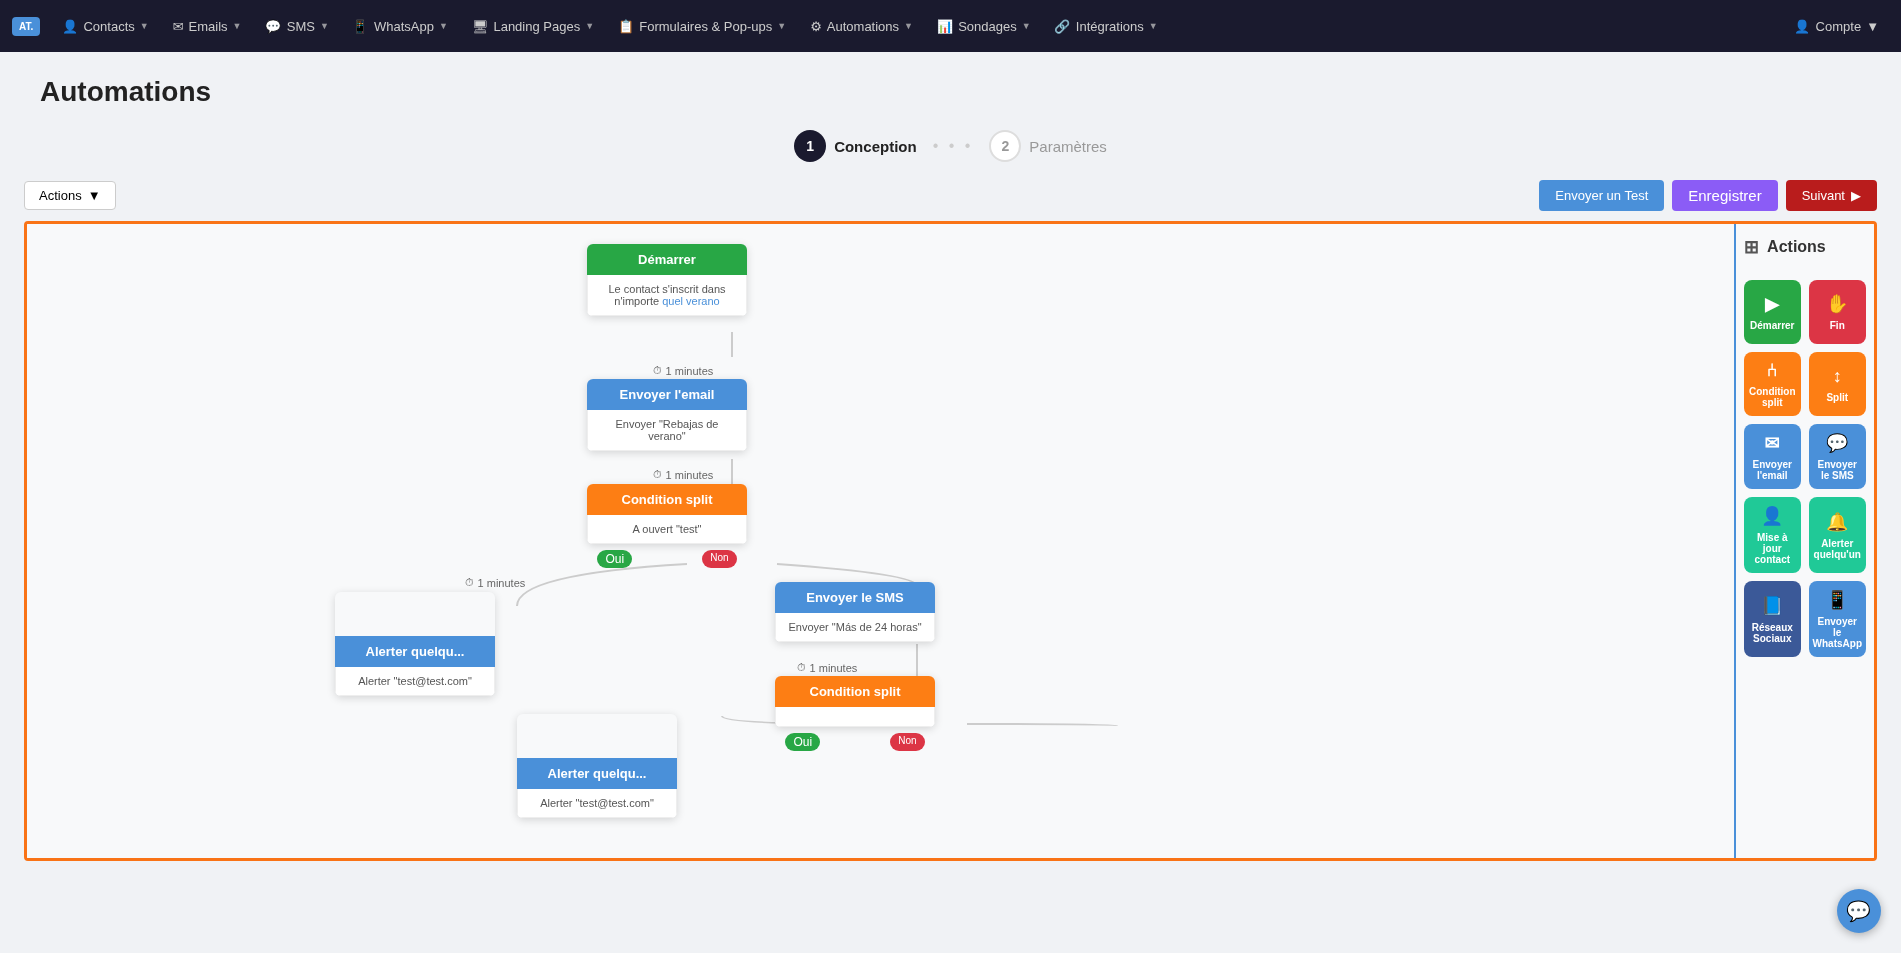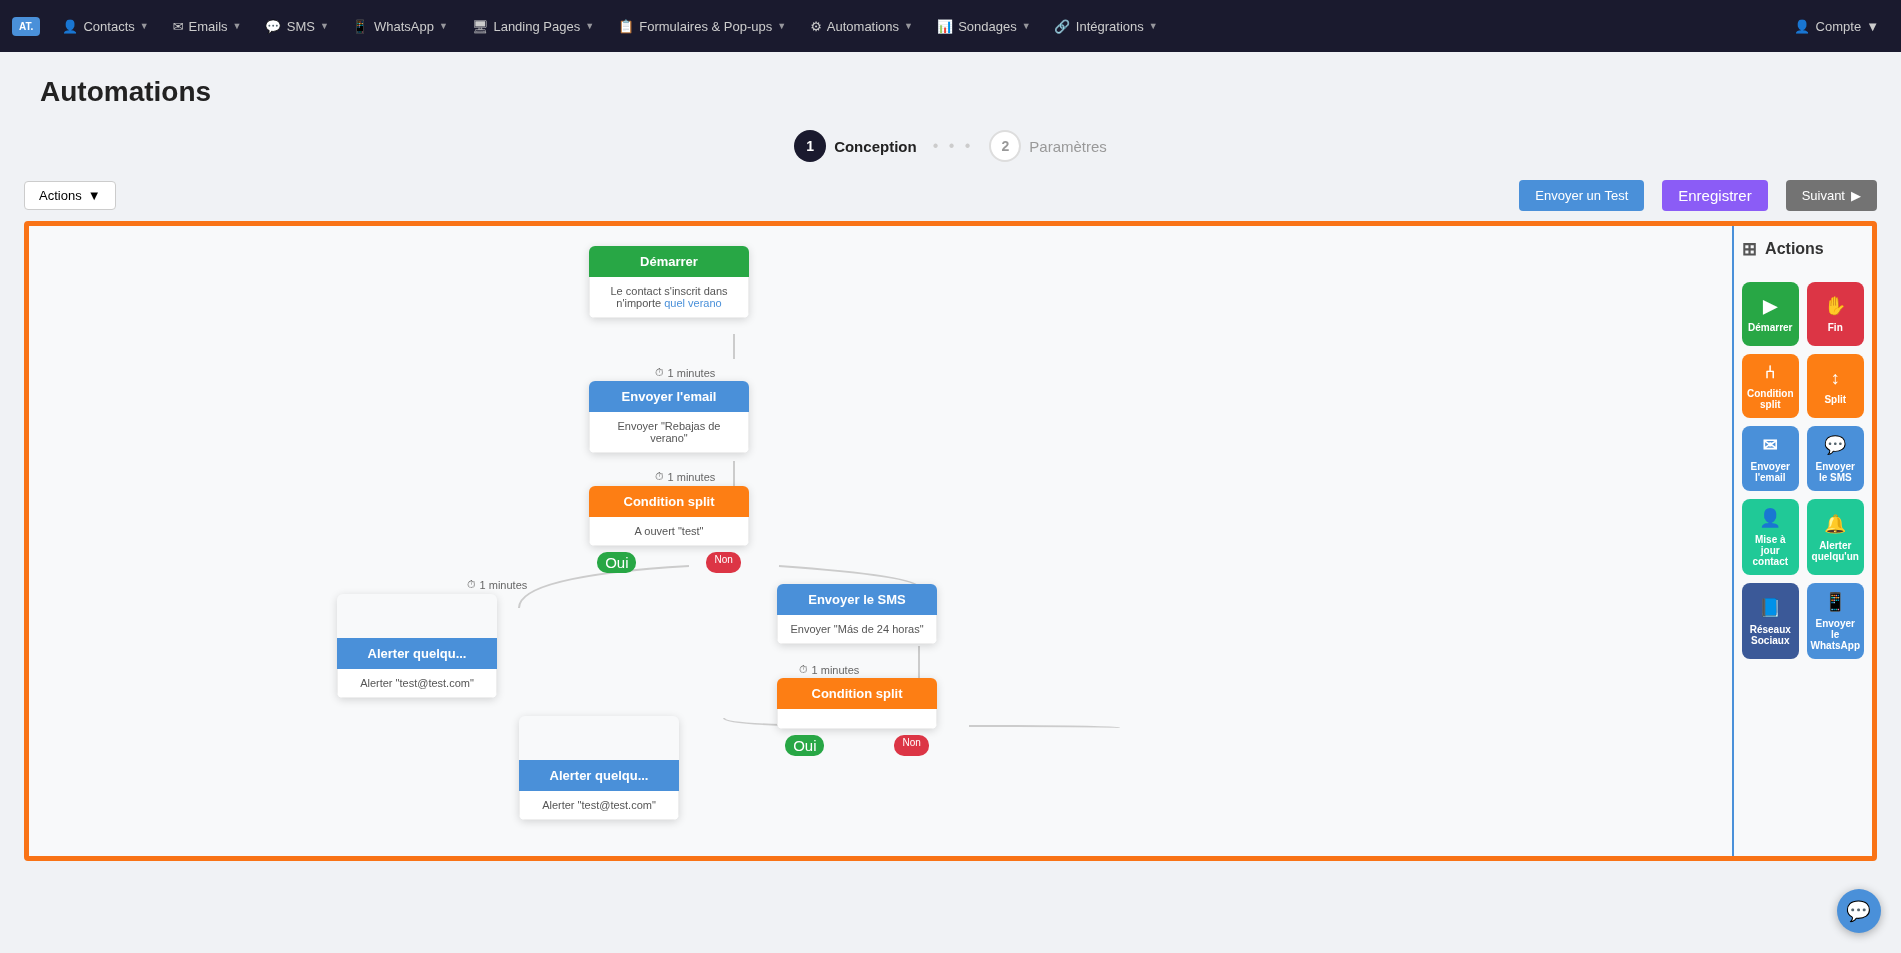--- a/index.html
+++ b/index.html
@@ -113,58 +113,58 @@
       background: #fff;
       border: 1px solid #ccc;
       border-radius: 4px;
       padding: 6px 14px;
       font-size: 13px;
       cursor: pointer;
       display: flex;
       align-items: center;
       gap: 6px;
     }
-    .toolbar-right { display: flex; gap: 18px; padding-left: 38px; }
+    .toolbar-right { display: flex; gap: 8px; padding-left: 38px; }
     .btn-test {
       background: #4a90d9;
       color: #fff;
       border: none;
       border-radius: 4px;
       padding: 7px 16px;
       font-size: 13px;
       cursor: pointer;
     }
     .btn-save {
       background: #8b5cf6;
       color: #fff;
       border: none;
       border-radius: 4px;
       padding: 7px 16px;
       font-size: 15px;
       cursor: pointer;
     }
     .btn-next {
-      background: #737373;
+      background: #b91c1c;
       color: #fff;
       border: none;
       border-radius: 4px;
       padding: 7px 16px;
       font-size: 13px;
       cursor: pointer;
       display: flex;
       align-items: center;
       gap: 6px;
     }
 
     
     .canvas-wrapper {
       display: flex;
       margin: 0 24px;
       background: #fff;
-      border: 5px solid #f97316;
+      border: 3px solid #f97316;
       border-radius: 4px;
       height: 640px;
       overflow: hidden;
       position: relative;
     }
 
     
     .automation-canvas {
       flex: 1;
       position: relative;
@@ -217,21 +217,21 @@
       display: flex;
       align-items: center;
       gap: 4px;
       font-size: 11px;
       color: #666;
       padding: 4px 0;
     }
     .branch-yes {
       background: #28a745;
       color: #fff;
-      font-size: 15px;
+      font-size: 12px;
       padding: 2px 8px;
       border-radius: 10px;
     }
     .branch-no {
       background: #dc3545;
       color: #fff;
       font-size: 10px;
       padding: 2px 8px;
       border-radius: 10px;
     }

